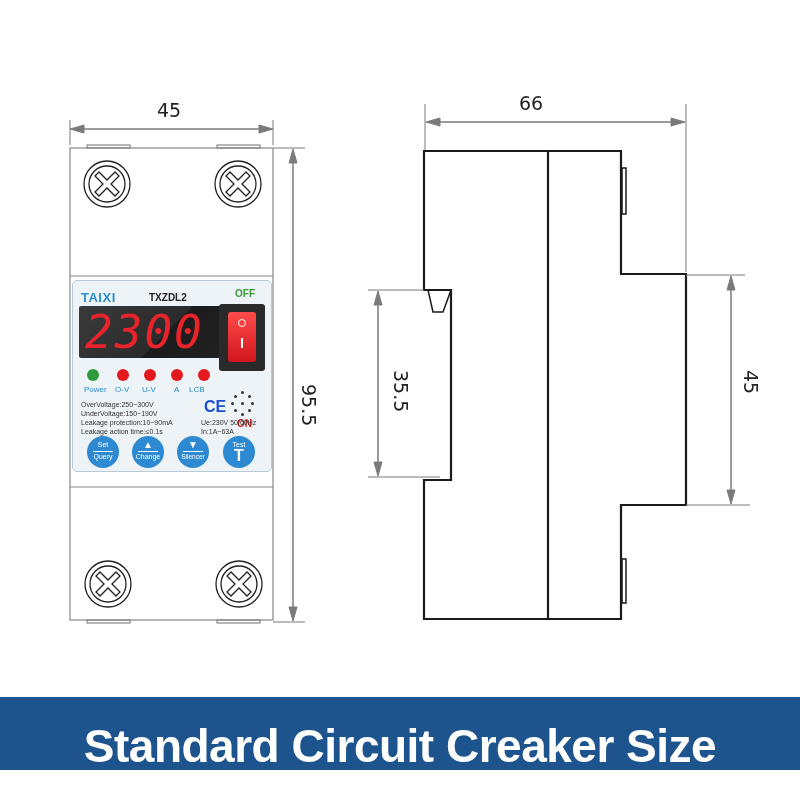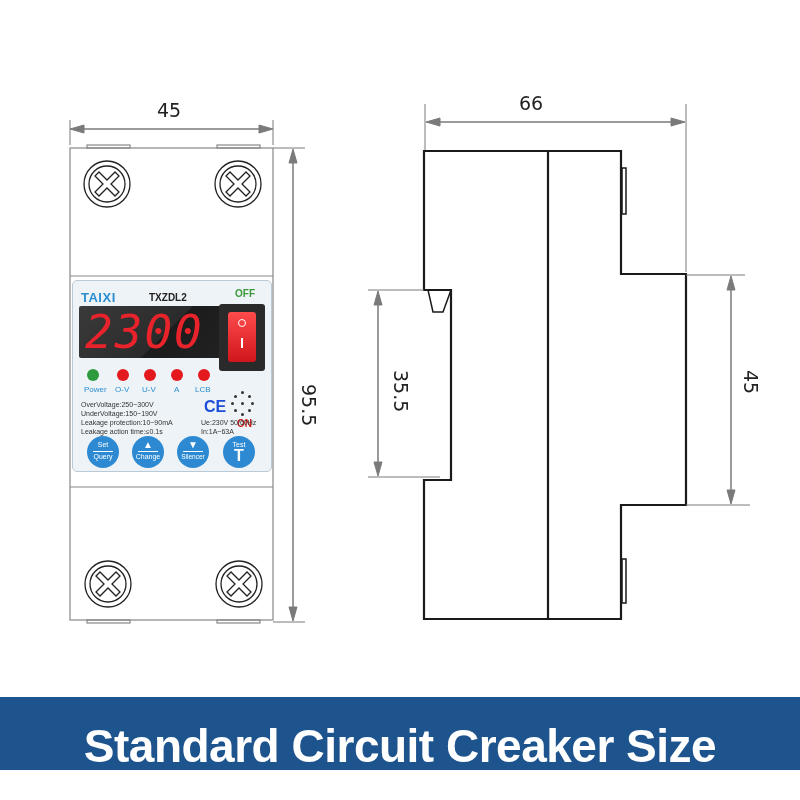--- a/index.html
+++ b/index.html
@@ -137,21 +137,21 @@
     <div class="leds">
       <div class="led" style="left:2px;background:#2e9a3e;"></div>
       <div class="led" style="left:32px;background:#e3191e;"></div>
       <div class="led" style="left:59px;background:#e3191e;"></div>
       <div class="led" style="left:86px;background:#e3191e;"></div>
       <div class="led" style="left:113px;background:#e3191e;"></div>
       <div class="ledlabel" style="left:-1px;">Power</div>
       <div class="ledlabel" style="left:30px;">O-V</div>
       <div class="ledlabel" style="left:57px;">U-V</div>
       <div class="ledlabel" style="left:89px;">A</div>
-      <div class="ledlabel" style="left:110px;">LCB</div>
+      <div class="ledlabel" style="left:104px;">LCB</div>
     </div>
 
     <div class="spec" style="top:120px;">OverVoltage:250~300V</div>
     <div class="spec" style="top:129px;">UnderVoltage:150~190V</div>
     <div class="spec" style="top:138px;">Leakage protection:10~90mA</div>
     <div class="spec" style="top:147px;">Leakage action time:≤0.1s</div>
 
     <div class="ce">CE</div>
     <div class="buzzer">
       <span style="left:11px;top:1px"></span>

